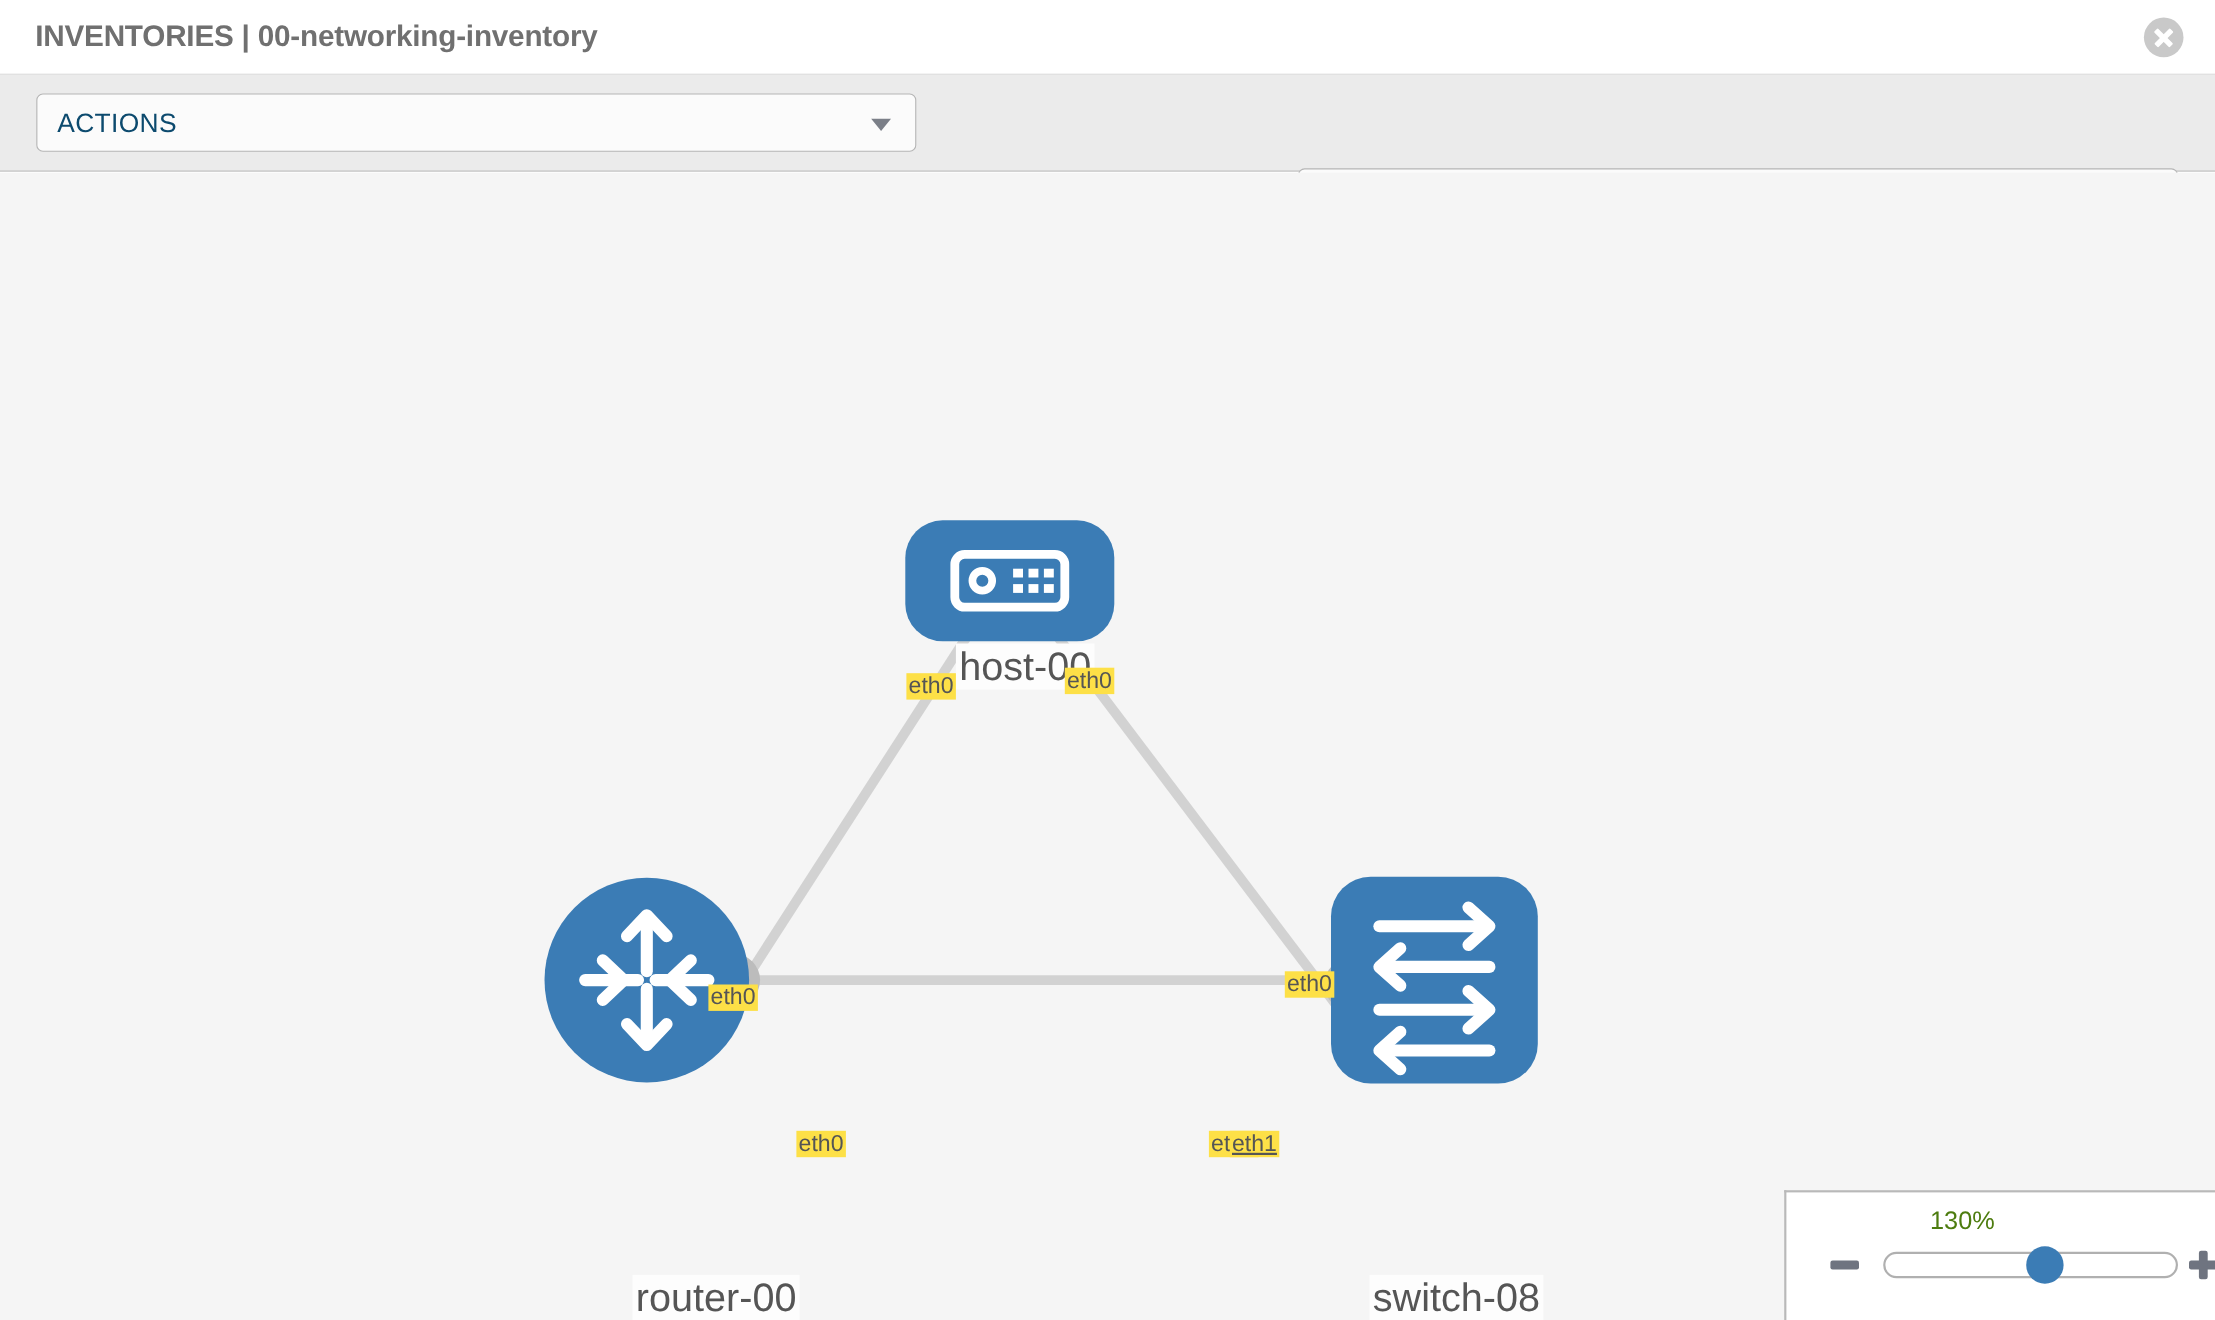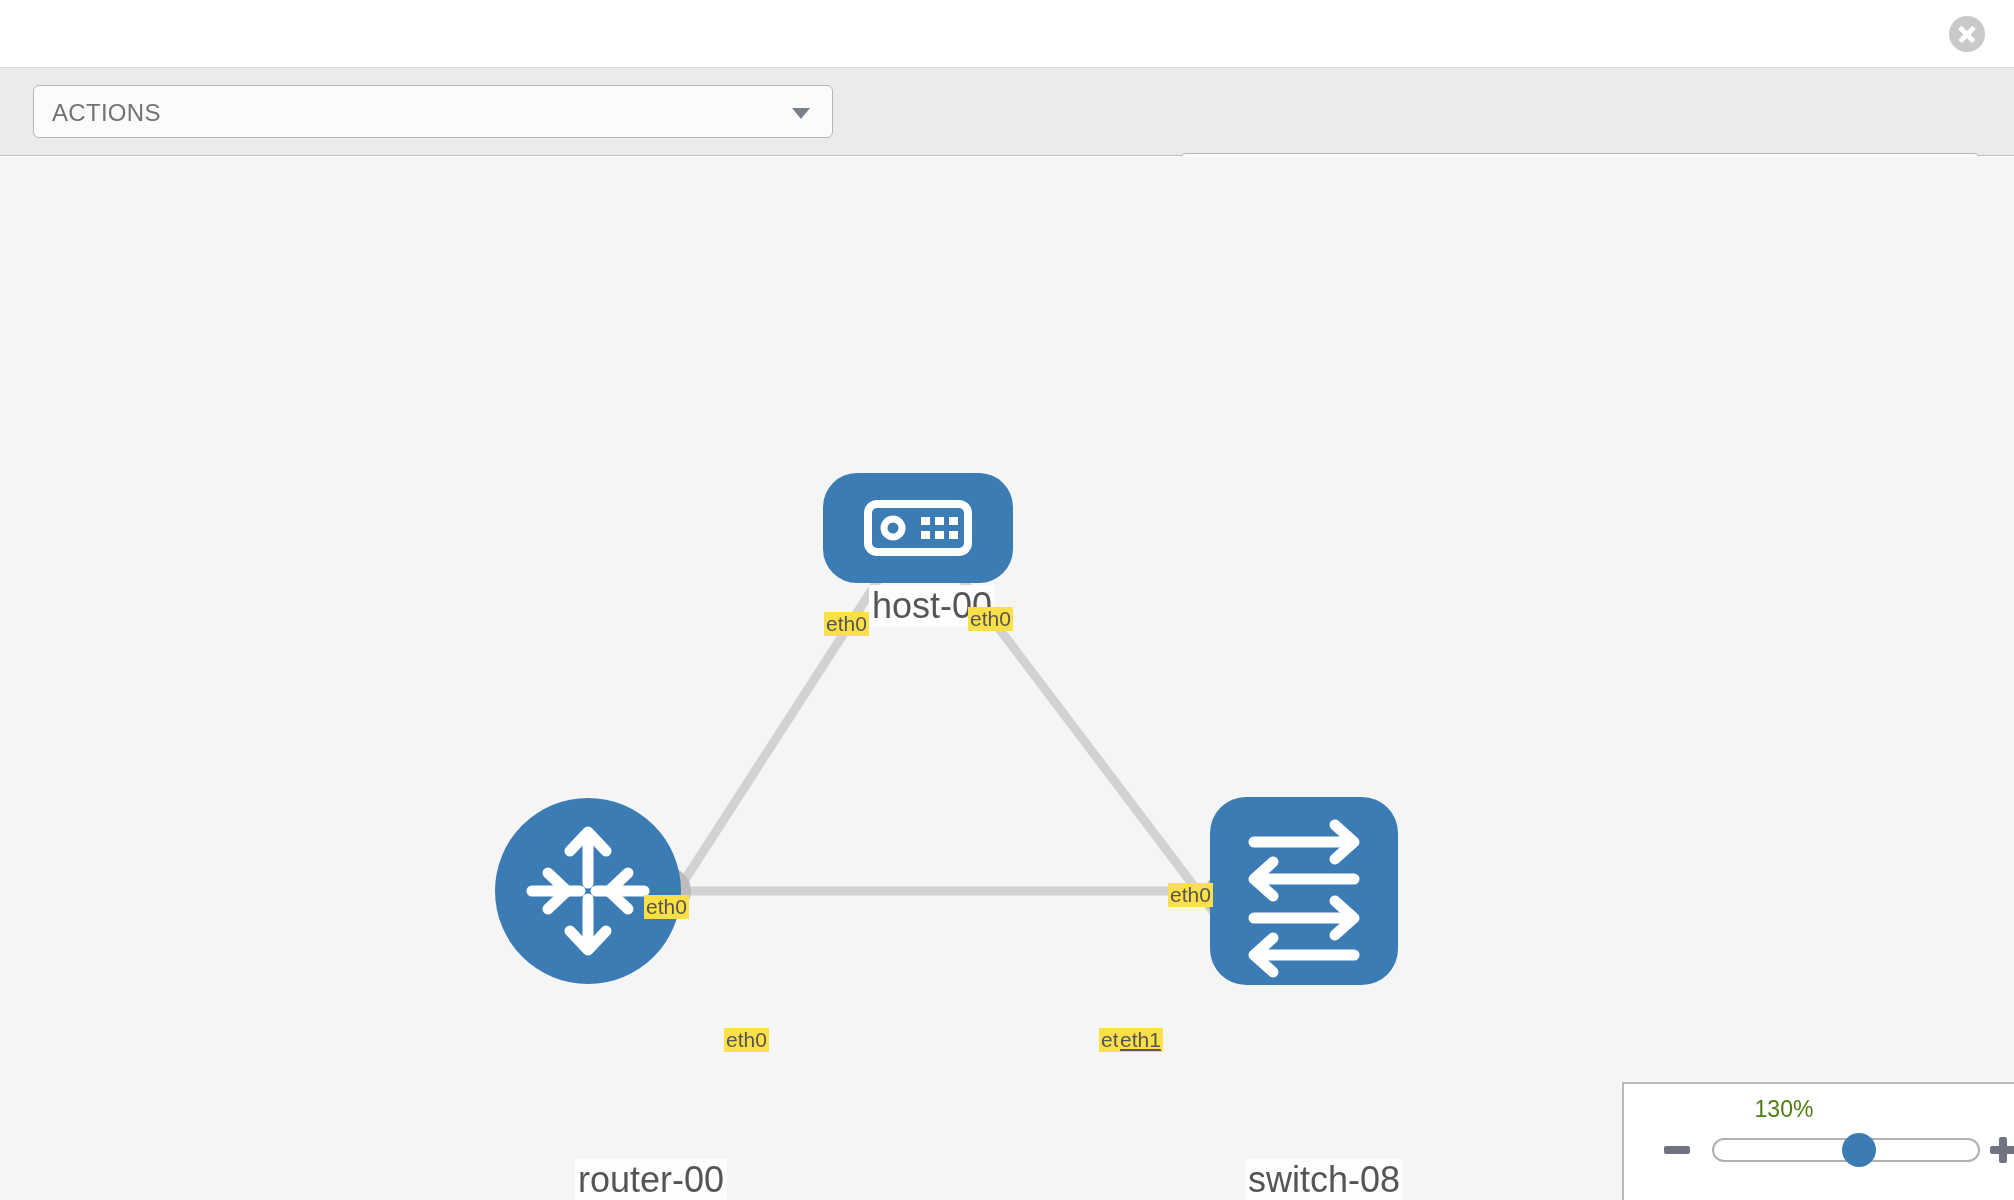--- a/index.html
+++ b/index.html
@@ -76,21 +76,21 @@
     background: #fbfbfb;
     border: 1px solid #b5b5b5;
     border-radius: 6px;
     box-sizing: border-box;
   }
   .actions-label {
     position: absolute;
     left: 18px;
     top: 13px;
     font-size: 24px;
-    color: #737373;
+    color: #0c4a6e;
     letter-spacing: 0.3px;
   }
   .caret {
     position: absolute;
     right: 22px;
     top: 22px;
     width: 0; height: 0;
     border-left: 9px solid transparent;
     border-right: 9px solid transparent;
     border-top: 11px solid #7b7f88;
@@ -217,20 +217,21 @@
     border-radius: 2px;
     cursor: pointer;
   }
   .zoom-plus-h { left: 366px; top: 62px; width: 26px; height: 8px; }
   .zoom-plus-v { left: 375px; top: 53px; width: 8px;  height: 26px; }
 </style>
 </head>
 <body>
 
 <div class="titlebar">
+  <div class="title-text">INVENTORIES | 00-networking-inventory</div>
   <div class="close-btn">
     <div class="x1"></div>
     <div class="x2"></div>
   </div>
 </div>
 
 <div class="toolbar">
 
   <div class="actions-select">
     <span class="actions-label">ACTIONS</span>

